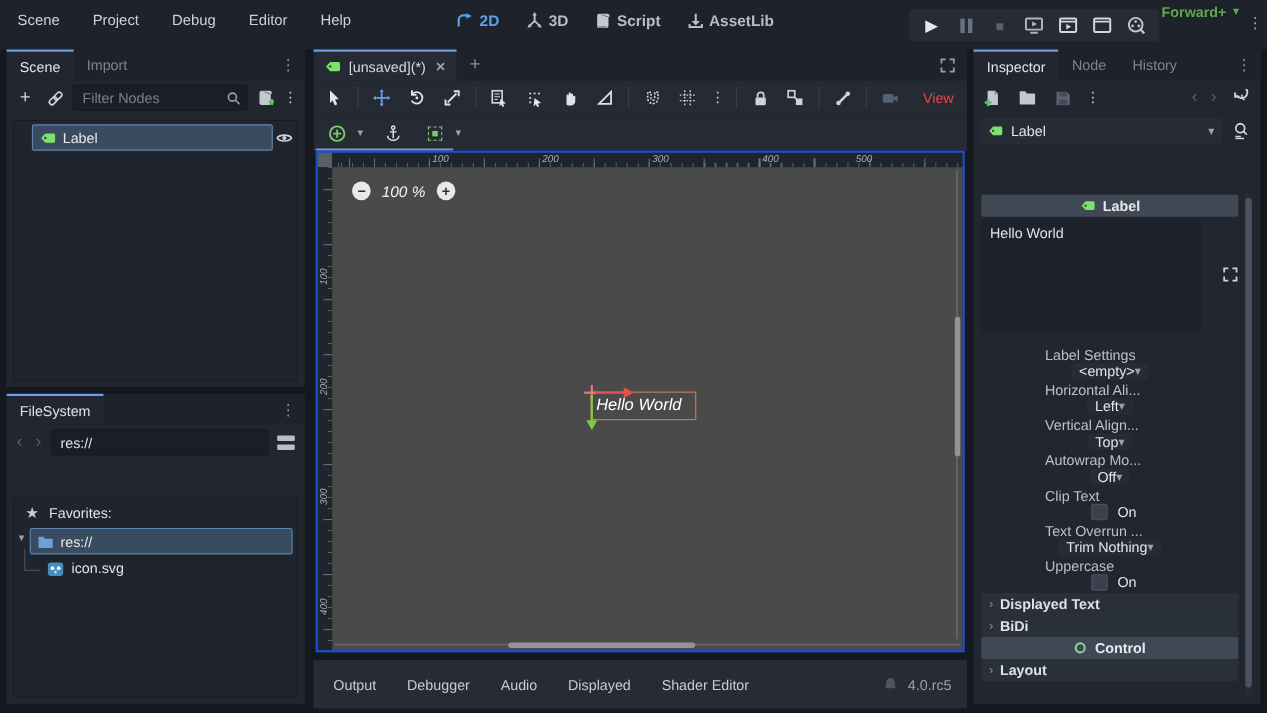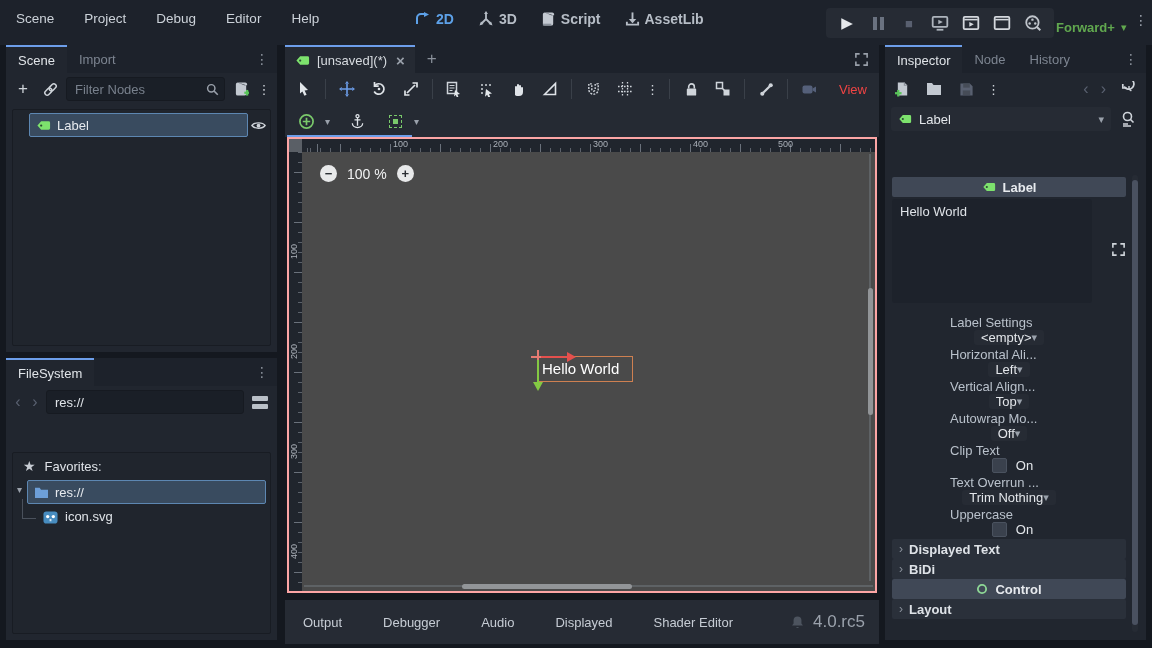--- a/index.html
+++ b/index.html
@@ -34,42 +34,42 @@
 
   .tree { background:#20252d; border:1px solid #181c23; border-radius:2px; position:relative; }
   .sel-row { background:#394b5f; border:1px solid #5d87b2; border-radius:2px; display:flex; align-items:center; gap:6px; padding:0 6px; height:24px; color:#e6eaee; }
 
   
   #centerTabs { background:#1d222b; display:flex; align-items:stretch; }
   .ctab { display:flex; align-items:center; gap:7px; padding:0 10px; background:#252a33; border-top:2px solid #6d9eea; color:#d7dbe0; }
   #toolbar { background:#252a33; display:flex; align-items:center; gap:10px; padding:0 8px; }
   .sep { width:1px; height:20px; background:#3a4049; }
   #anchorbar { background:#252a33; display:flex; align-items:center; gap:8px; padding:0 10px; }
-  #canvasBox { border:2px solid #fca5a5; background:#20252d; }
+  #canvasBox { border:2px solid #1d4ed8; background:#20252d;font-style:italic; }
   #canvas { position:absolute; left:13px; top:13px; right:0; bottom:0; background:#4a4a4a; overflow:hidden; }
   #hruler { position:absolute; left:13px; top:0; right:0; height:13px; background:#20252d; }
   #hticks { position:absolute; left:0; right:0; bottom:0; height:4px;
     background:repeating-linear-gradient(to right,#5b616a 0 1px,transparent 1px 10px); background-position-x:8px; }
   #hticks2 { position:absolute; left:0; right:0; bottom:0; height:8px;
     background:repeating-linear-gradient(to right,#6a717b 0 1px,transparent 1px 50px); background-position-x:38px; }
   .hnum { position:absolute; top:0; font-size:9px; color:#aab0b8; }
   #vruler { position:absolute; left:0; top:13px; width:13px; bottom:0; background:#20252d; }
   #vticks { position:absolute; top:0; bottom:0; right:0; width:4px;
     background:repeating-linear-gradient(to bottom,#5b616a 0 1px,transparent 1px 10px); }
   #vticks2 { position:absolute; top:0; bottom:0; right:0; width:8px;
     background:repeating-linear-gradient(to bottom,#6a717b 0 1px,transparent 1px 50px); background-position-y:20px; }
   .vnum { position:absolute; left:0px; font-size:9px; color:#aab0b8; transform:rotate(-90deg) translateX(-100%); transform-origin:0 0; }
   #corner { position:absolute; left:0; top:0; width:13px; height:13px; background:#5a5f66; }
   .zbtn { width:17px; height:17px; border-radius:50%; background:#e8e9ea; color:#2a2e33; display:flex;
     align-items:center; justify-content:center; font-weight:bold; font-size:13px; line-height:1; }
   #zoomLbl { color:#f2f3f4; font-size:14px; }
 
-  #bottombar { background:#262b34; display:flex; align-items:center; gap:21px; padding:0 8px; }
+  #bottombar { background:#262b34; display:flex; align-items:center; gap:8px; padding:0 8px; }
   .bbtn { padding:5px 10px; color:#c6ccd4; font-size:13px; }
-  .version { color:#9aa1ab; font-size:17px; }
+  .version { color:#9aa1ab; font-size:13px; }
 
   
   .hdr-big { background:#404856; border-radius:2px; display:flex; align-items:center; justify-content:center;
     gap:7px; font-weight:bold; color:#e7eaee; height:20px; }
   .prop-row { display:flex; align-items:center; height:26px; margin-bottom:6px;flex-direction:column; }
   .prop-label { width:118px; color:#b9c1cb; white-space:nowrap; overflow:hidden; flex:none; }
   .dropdown { flex:1; background:#262b34; border-radius:3px; height:24px; display:flex; align-items:center;
     padding:0 7px; color:#e3e6ea; }
   .dropdown .dd-arrow { margin-left:auto; color:#9aa1ab; font-size:11px; }
   .checkbox { width:15px; height:15px; background:#3a414d; border:1px solid #4a525f; border-radius:2px; }
@@ -167,21 +167,21 @@
       <div class="pb">
         <svg width="18" height="18" viewBox="0 0 16 16">
             <circle cx="7.5" cy="7.5" r="5.5" fill="none" stroke="#c0c5cc" stroke-width="1.6"></circle>
             <circle cx="7.5" cy="5" r="1.1" fill="#c0c5cc"></circle>
             <circle cx="5" cy="8.5" r="1.1" fill="#c0c5cc"></circle>
             <circle cx="10" cy="8.5" r="1.1" fill="#c0c5cc"></circle>
             <path d="M11.5 11.5 l3 3" stroke="#c0c5cc" stroke-width="1.8"></path>
           </svg>
       </div>
     </div>
-    <div class="flex abs" style="left:1056px; top:20px; gap:6px;">
+    <div class="flex abs" style="left:1056px; top:3px; gap:6px;">
       <span class="renderer">Forward+</span>
       <span style="color:#61a84f; font-size:11px;">▾</span>
     </div>
     <div class="abs mid" style="left:1134px; top:12px; font-size:14px;">⋮</div>
   </div>
 
   <div class="dock abs" style="left:6px; top:45px; width:271px; height:307px;">
     <div class="tabstrip">
       <div class="tab active">
           <span>Scene</span>

